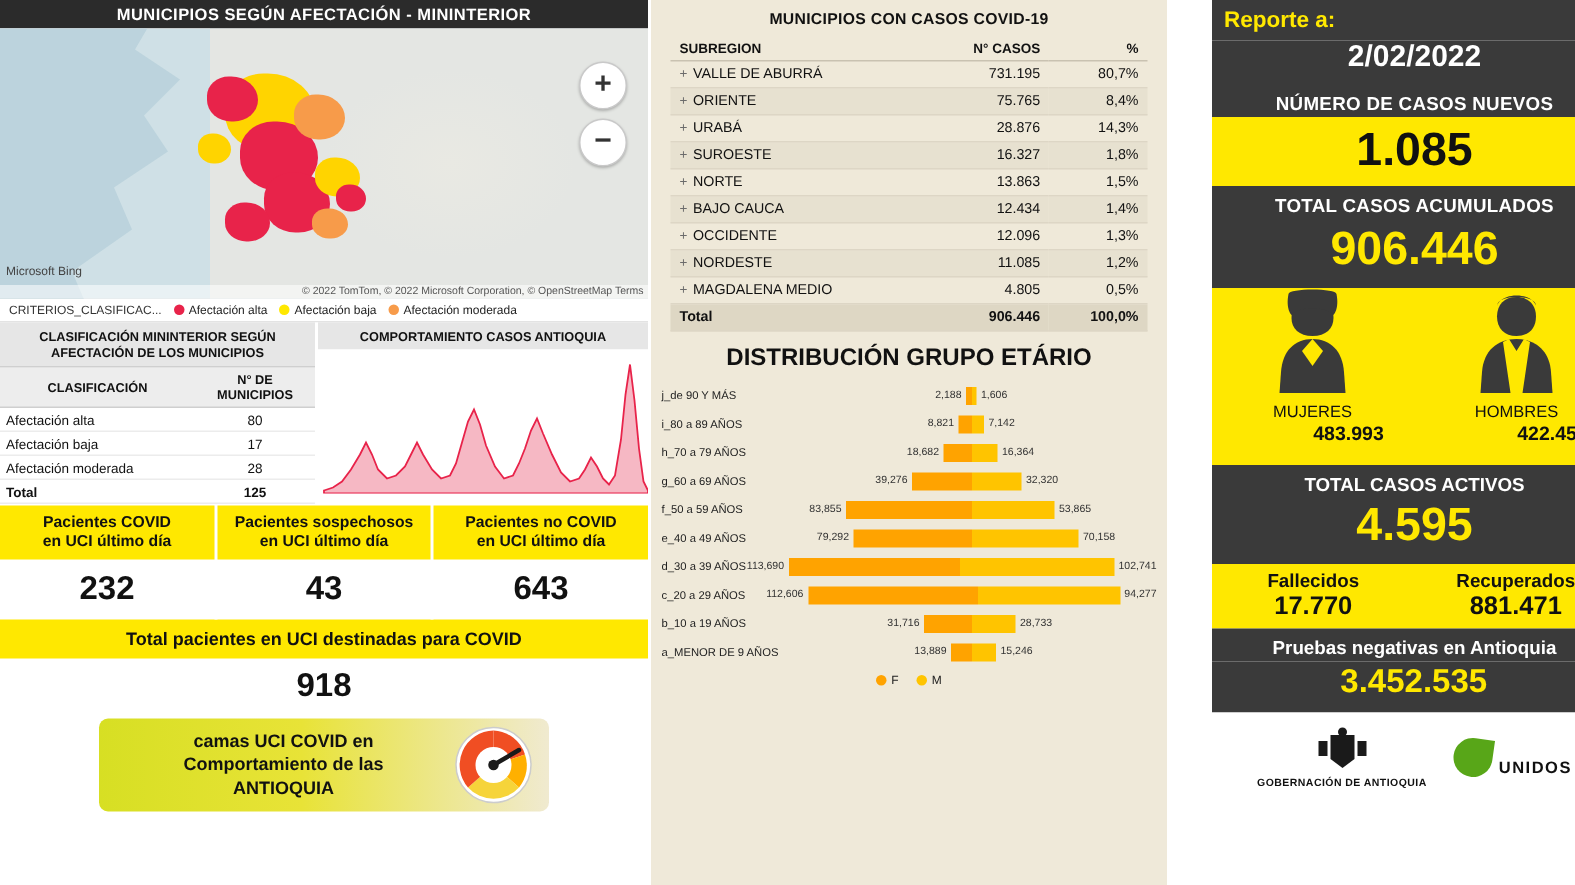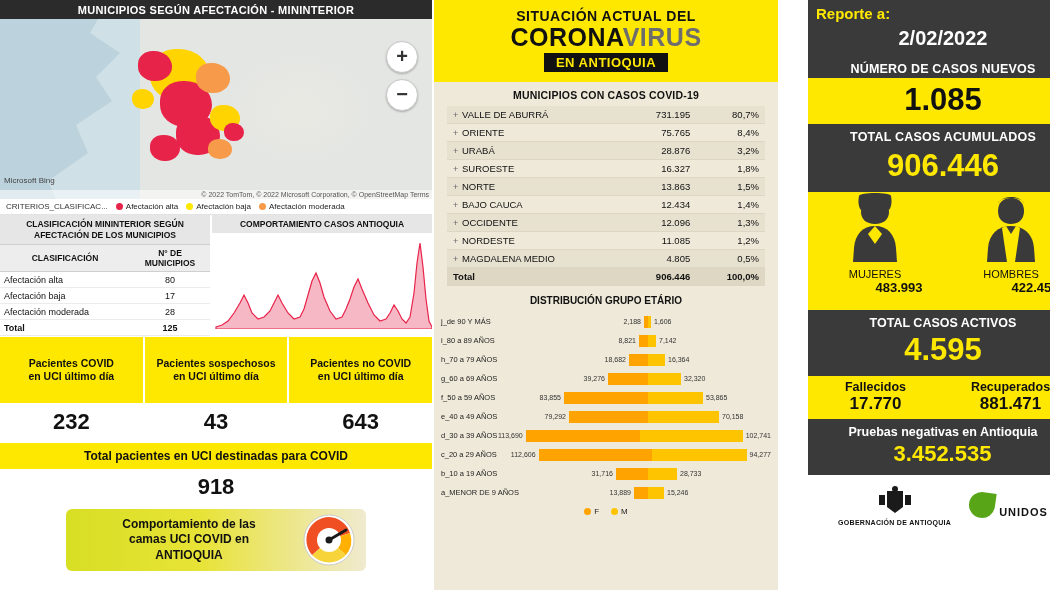--- a/index.html
+++ b/index.html
@@ -82,21 +82,21 @@
     background:#e6e6e6;color:#111;font-size:8.5px;font-weight:bold;text-align:center;
     padding:4px 2px;
   }
   .spark{position:relative;width:220px;height:96px;background:#fff;}
 
   .uci-row{display:flex;width:432px;}
   .uci{flex:1;text-align:center;border-right:2px solid #fff;}
   .uci:last-child{border-right:none;}
   .uci .cap{
     background:#ffe800;color:#111;font-size:10.5px;font-weight:bold;
-    padding:20px 2px;line-height:1.25;
+    padding:5px 2px;line-height:1.25;
   }
   .uci .val{font-size:22px;font-weight:bold;color:#111;padding:6px 0 8px 0;}
 
   .uci-total-cap{
     background:#ffe800;color:#111;font-size:12px;font-weight:bold;
     text-align:center;padding:6px 0;
   }
   .uci-total-val{font-size:22px;font-weight:bold;text-align:center;color:#111;padding:5px 0 9px 0;}
 
   .gauge-band{
@@ -129,21 +129,21 @@
   }
   table.subreg th.r{text-align:right;}
   table.subreg td{padding:3px 6px;color:#111;border-bottom:1px solid #ddd6c5;}
   table.subreg td.r{text-align:right;}
   table.subreg tr:nth-child(odd) td{background:#e7e1d0;}
   table.subreg tr:nth-child(even) td{background:#efe9d9;}
   table.subreg tr.totalrow td{background:#ded7c4;font-weight:bold;border-top:1px solid #b9b1a0;}
   .plus{display:inline-block;width:9px;color:#6b6b6b;font-size:9px;}
 
   .pyr-title{
-    text-align:center;font-size:10px;font-weight:bold;color:#111;
+    text-align:center;font-size:16px;font-weight:bold;color:#111;
     padding:9px 0 6px 0;
   }
   .pyr{width:330px;margin:0 auto;}
   .prow{display:flex;align-items:center;height:19px;font-size:7.5px;color:#333;}
   .plabel{width:84px;font-size:7.5px;color:#222;white-space:nowrap;}
   .pleft{flex:1;display:flex;justify-content:flex-end;align-items:center;gap:3px;}
   .pright{flex:1;display:flex;justify-content:flex-start;align-items:center;gap:3px;}
   .bar{height:12px;background:#ffa300;}
   .bar.m{background:#ffc400;}
   .pnum{font-size:7px;color:#333;}
@@ -289,64 +289,64 @@
         </div>
         <div class="val">643</div>
       </div>
     </div>
 
     <div class="uci-total-cap">Total pacientes en UCI destinadas para COVID</div>
     <div class="uci-total-val">918</div>
 
     <div class="gauge-band">
       <div class="gauge-txt">
+        <div>camas UCI COVID en</div>
         <div>Comportamiento de las</div>
-        <div>camas UCI COVID en</div>
         <div>ANTIOQUIA</div>
       </div>
       <div class="gauge-dial">
         <svg width="54" height="54" viewBox="0 0 54 54">
           <circle cx="27" cy="27" r="25" fill="#ffffff" stroke="#cccccc" stroke-width="1"></circle>
           <path d="M27 4 A23 23 0 0 1 48 20 L27 27 Z" fill="#f04e23"></path>
           <path d="M48 20 A23 23 0 0 1 44 42 L27 27 Z" fill="#ffb000"></path>
           <path d="M44 42 A23 23 0 0 1 10 42 L27 27 Z" fill="#f6d43a"></path>
           <path d="M10 42 A23 23 0 0 1 27 4 L27 27 Z" fill="#f04e23"></path>
           <circle cx="27" cy="27" r="12" fill="#ffffff"></circle>
           <line x1="27" y1="27" x2="44" y2="17" stroke="#1a1a1a" stroke-width="3" stroke-linecap="round"></line>
           <circle cx="27" cy="27" r="3.5" fill="#1a1a1a"></circle>
         </svg>
       </div>
     </div>
   </div>
 
   <div class="center">
-    <div class="banner">
-      <div class="l1">SITUACIÓN ACTUAL DEL</div>
-      <div class="l2"><span>CORONA</span><span class="grey">VIRUS</span></div>
-      <div class="l3">EN ANTIOQUIA</div>
-    </div>
 
     <div class="c-title">MUNICIPIOS CON CASOS COVID-19</div>
 
     <table class="subreg">
       <tbody>
+          <tr>
+        <th>SUBREGION</th>
+        <th class="r">N° CASOS</th>
+        <th class="r">%</th>
+      </tr>
       <tr>
         <td><span class="plus">+</span><span>VALLE DE ABURRÁ</span></td>
         <td class="r">731.195</td>
         <td class="r">80,7%</td>
       </tr>
       <tr>
         <td><span class="plus">+</span><span>ORIENTE</span></td>
         <td class="r">75.765</td>
         <td class="r">8,4%</td>
       </tr>
       <tr>
         <td><span class="plus">+</span><span>URABÁ</span></td>
         <td class="r">28.876</td>
-        <td class="r">3,2%</td>
+        <td class="r">14,3%</td>
       </tr>
       <tr>
         <td><span class="plus">+</span><span>SUROESTE</span></td>
         <td class="r">16.327</td>
         <td class="r">1,8%</td>
       </tr>
       <tr>
         <td><span class="plus">+</span><span>NORTE</span></td>
         <td class="r">13.863</td>
         <td class="r">1,5%</td>

